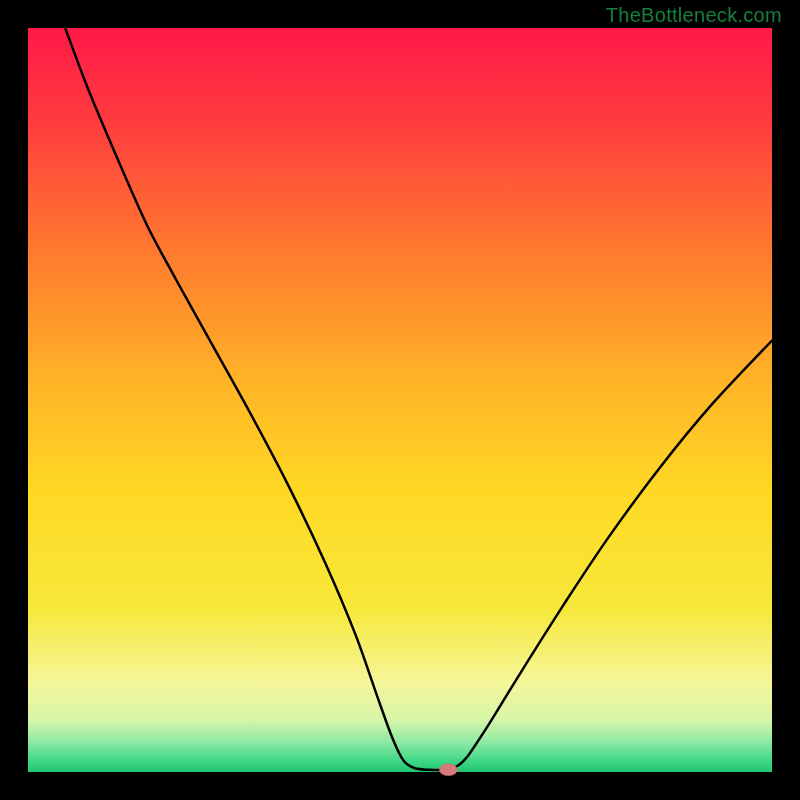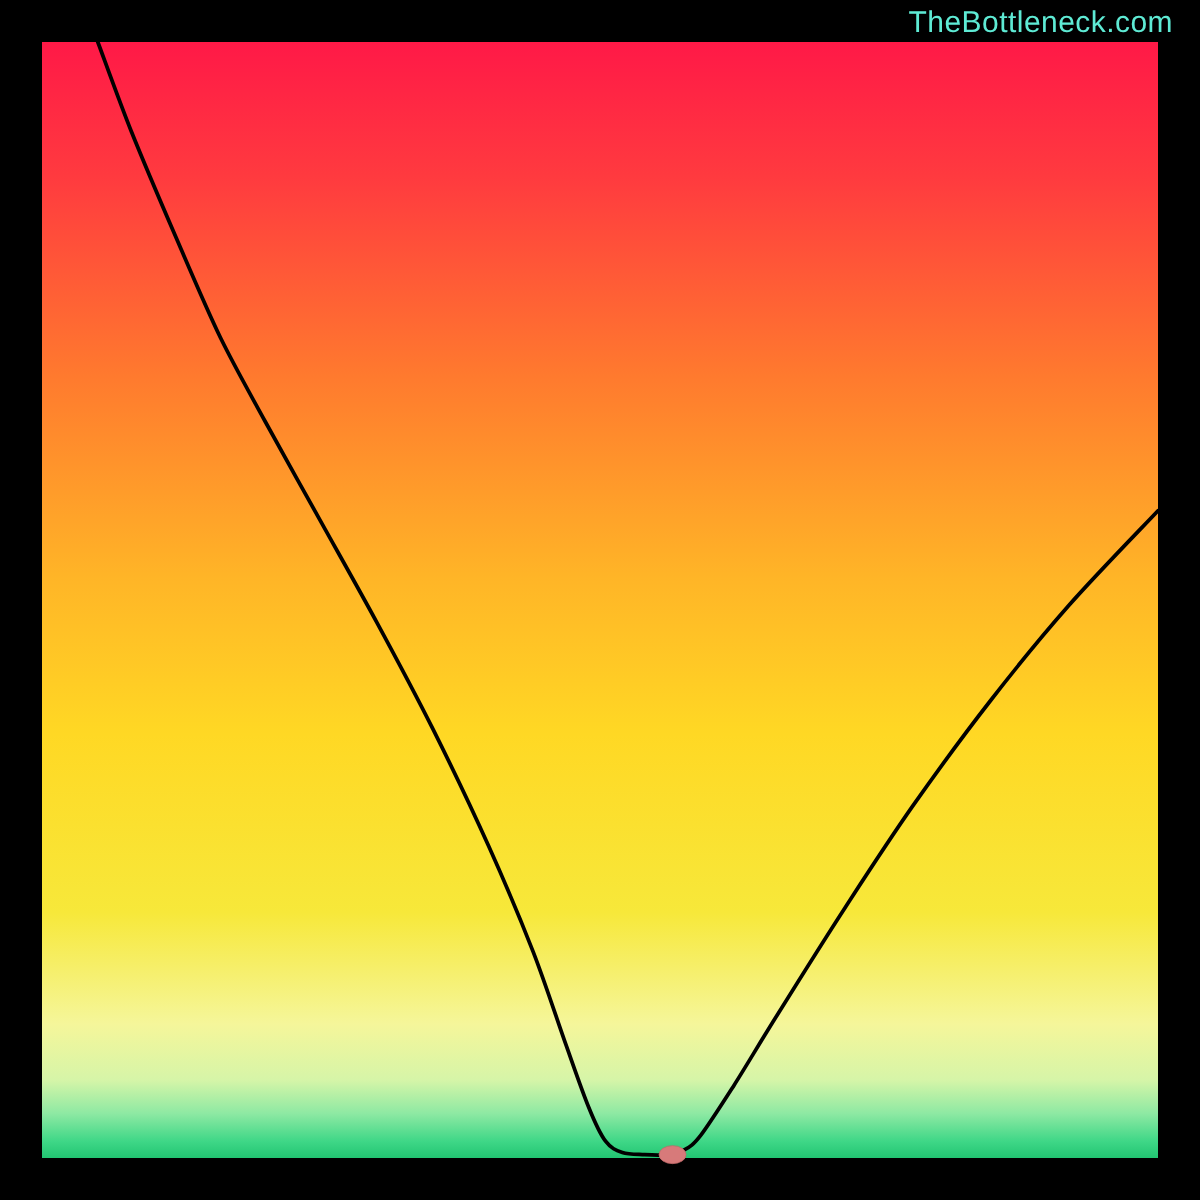--- a/index.html
+++ b/index.html
@@ -15,21 +15,21 @@
     position: absolute;
     top: 0;
     left: 0;
     width: 800px;
     height: 800px;
   }
   .watermark {
     position: absolute;
     top: 4px;
     right: 18px;
-    color: #5eead4;
+    color: #15803d;
     font-size: 20px;
     font-weight: 500;
     letter-spacing: 0.3px;
     z-index: 100;
   }
   svg {
     display: block;
   }
 </style>
 </head>

